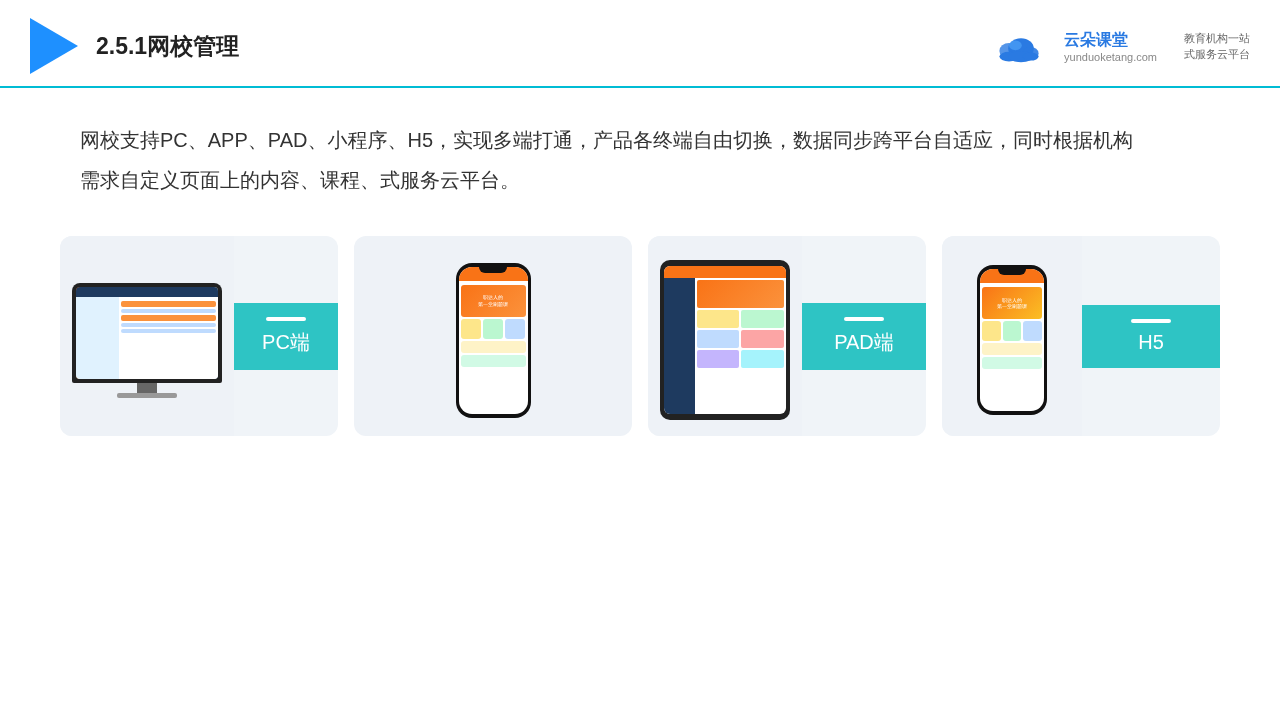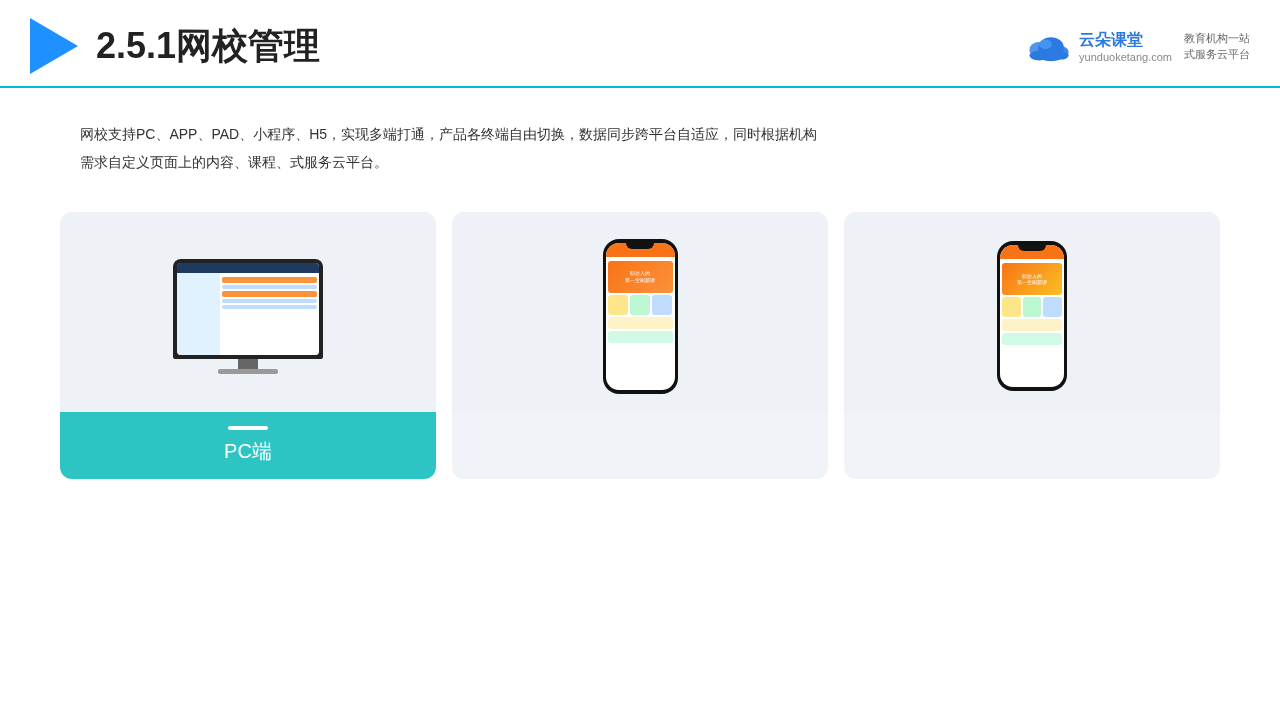--- a/index.html
+++ b/index.html
@@ -27,33 +27,33 @@
     }
     .logo-triangle {
       width: 0;
       height: 0;
       border-top: 28px solid transparent;
       border-bottom: 28px solid transparent;
       border-left: 48px solid #1e90ff;
       display: inline-block;
     }
     .page-title {
-      font-size: 36px;
+      font-size: 23px;
       font-weight: bold;
       color: #222;
     }
     .header-right {
       display: flex;
       flex-direction: column;
       align-items: center;
     }
     .brand-logo-box {
       display: flex;
-      align-items: center;
-      gap: 8px;
+      align-items: flex-end;
+      gap: 23px;
     }
     .cloud-icon {
       width: 48px;
       height: 32px;
     }
     .brand-name {
       font-size: 16px;
       color: #2a7ae2;
       font-weight: bold;
     }
@@ -62,39 +62,39 @@
       color: #888;
     }
     .brand-slogan {
       font-size: 11px;
       color: #666;
     }
 
     
     .description {
       padding: 32px 80px 16px 80px;
-      font-size: 14px;
+      font-size: 20px;
       color: #333;
       line-height: 2;
     }
 
     
     .cards-section {
       display: flex;
       justify-content: center;
       gap: 16px;
       padding: 20px 60px 20px 60px;
     }
 
     .device-card {
       background: #f0f4f8;
       border-radius: 12px;
       width: 210px;
       display: flex;
-      flex-direction: column;
+      flex-direction: row;
       align-items: center;
       overflow: hidden;
       flex: 1;
     }
 
     .device-image-area {
       width: 100%;
       height: 200px;
       display: flex;
       align-items: center;
@@ -401,20 +401,49 @@
               </div>
               <div class="phone-card-row"></div>
               <div class="phone-card-row" style="background:#d1fae5;"></div>
             </div>
           </div>
         </div>
       </div>
     </div>
   </div>
 
+  <div class="device-card">
+    <div class="device-image-area">
+      <div class="tablet-mockup">
+        <div class="tablet-outer">
+          <div class="tablet-screen">
+            <div class="tablet-top-bar"></div>
+            <div class="tablet-body">
+              <div class="tablet-sidebar"></div>
+              <div class="tablet-main">
+                <div class="tablet-banner"></div>
+                <div class="tablet-grid">
+                  <div class="tablet-cell" style="background:#fde68a;"></div>
+                  <div class="tablet-cell" style="background:#bbf7d0;"></div>
+                  <div class="tablet-cell" style="background:#bfdbfe;"></div>
+                  <div class="tablet-cell" style="background:#fca5a5;"></div>
+                  <div class="tablet-cell" style="background:#c4b5fd;"></div>
+                  <div class="tablet-cell" style="background:#a5f3fc;"></div>
+                </div>
+              </div>
+            </div>
+          </div>
+        </div>
+      </div>
+    </div>
+    <div class="device-label">
+      <div class="label-divider"></div>
+      <span>PAD端</span>
+    </div>
+  </div>
 
 
   <div class="device-card">
     <div class="device-image-area">
       <div class="phone-mockup">
         <div class="phone-outer" style="width:70px;height:150px;">
           <div class="phone-notch"></div>
           <div class="phone-screen">
             <div class="phone-top-bar" style="background:#f97316;"></div>
             <div class="phone-content-area">
@@ -426,15 +455,19 @@
                 <div class="phone-icon-item" style="background:#bbf7d0;"></div>
                 <div class="phone-icon-item" style="background:#bfdbfe;"></div>
               </div>
               <div class="phone-card-row" style="background:#fef3c7;"></div>
               <div class="phone-card-row" style="background:#d1fae5;"></div>
             </div>
           </div>
         </div>
       </div>
     </div>
+    <div class="device-label">
+      <div class="label-divider"></div>
+      <span>H5</span>
+    </div>
   </div>
 
 </div>
 
 </body></html>

